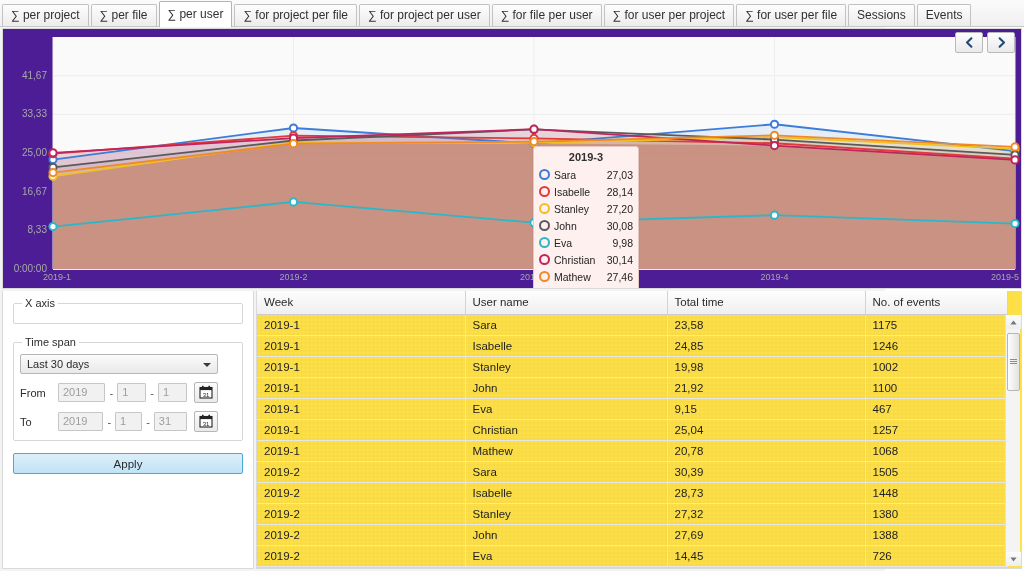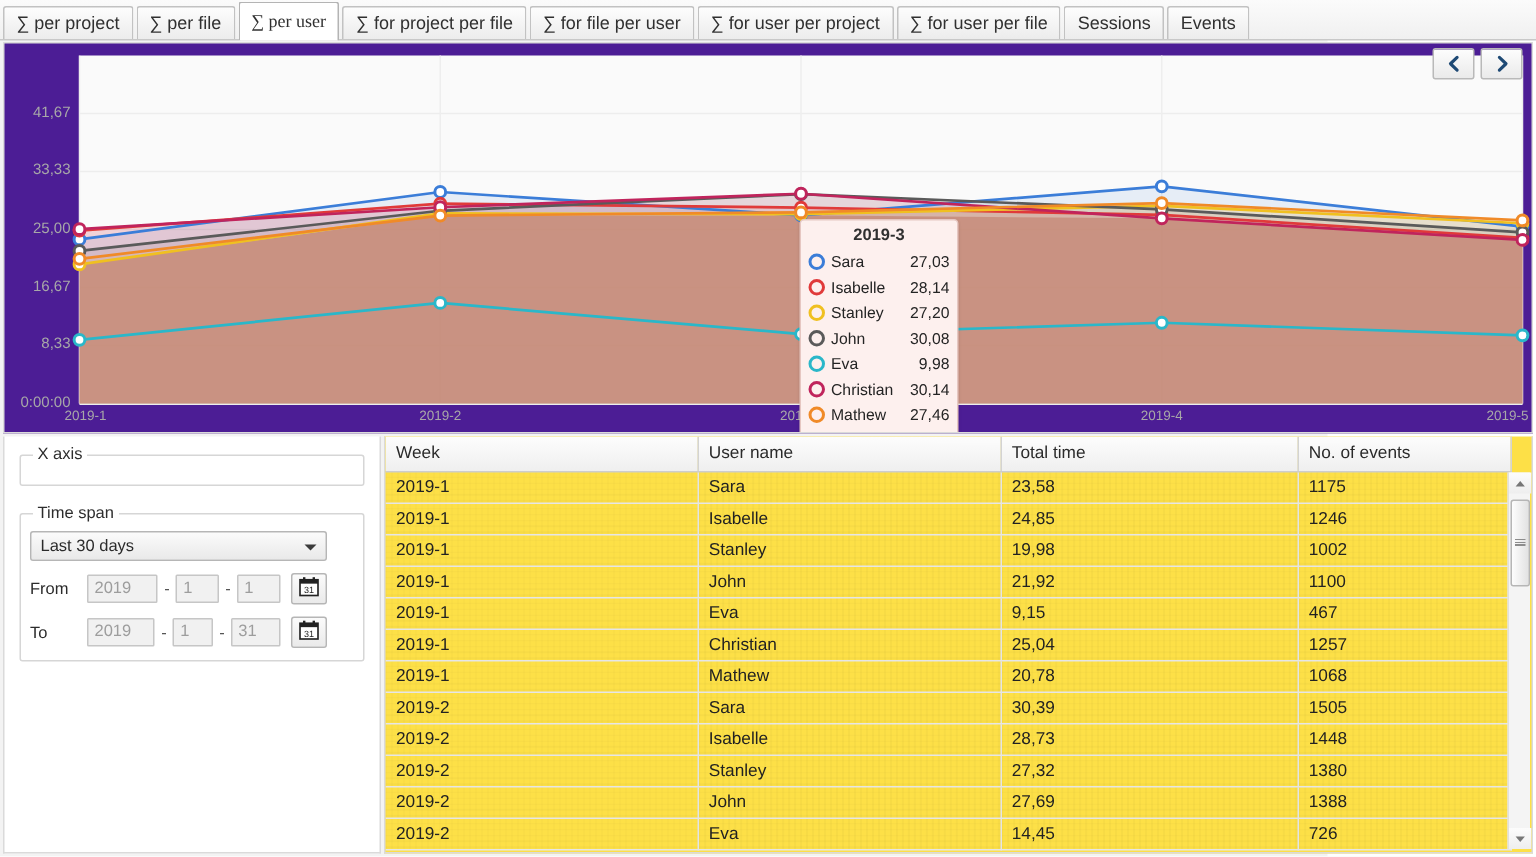--- a/index.html
+++ b/index.html
@@ -42,21 +42,20 @@
     cursor: default;
   }
   .tab.active {
     height: 26px;
     line-height: 25px;
     background: #ffffff;
     border-color: #b4b4b4;
     position: relative;
     z-index: 3;
     margin-bottom: -1px;
-    font-family: Liberation Serif, serif;
   }
 
   
   .chart-panel {
     position: absolute;
     left: 2px; top: 28px;
     width: 1020px; height: 261px;
     background: #4c1d95;
     border: 1px solid #dadada;
   }
@@ -336,20 +335,21 @@
 </head>
 <body>
 
 <div id="app">
 
   <div class="tabbar" id="tabbar">
       <div class="tab">∑ per project</div>
       <div class="tab">∑ per file</div>
       <div class="tab active">∑ per user</div>
       <div class="tab">∑ for project per file</div>
+      <div class="tab">∑ for project per user</div>
       <div class="tab">∑ for file per user</div>
       <div class="tab">∑ for user per project</div>
       <div class="tab">∑ for user per file</div>
       <div class="tab">Sessions</div>
       <div class="tab">Events</div>
     </div>
 
   <div class="chart-panel">
     <div class="chart-inner">
 
@@ -561,20 +561,21 @@
               <rect x="1" y="2.5" width="12" height="2.6" fill="#222"></rect>
               <rect x="3" y="0.8" width="1.6" height="2.4" fill="#222"></rect>
               <rect x="9.4" y="0.8" width="1.6" height="2.4" fill="#222"></rect>
               <text x="7" y="11.6" font-size="6" font-family="Liberation Sans, sans-serif" fill="#222" text-anchor="middle">31</text>
             </svg>
           </span>
         </span>
       </div>
     </fieldset>
 
+    <button class="apply">Apply</button>
   </div>
 
   <div class="tablewrap">
     <table class="grid">
       <thead>
         <tr id="headrow">
             <th class="col-w">Week</th>
             <th class="col-u">User name</th>
             <th class="col-t">Total time</th>
             <th class="col-e">No. of events</th>

